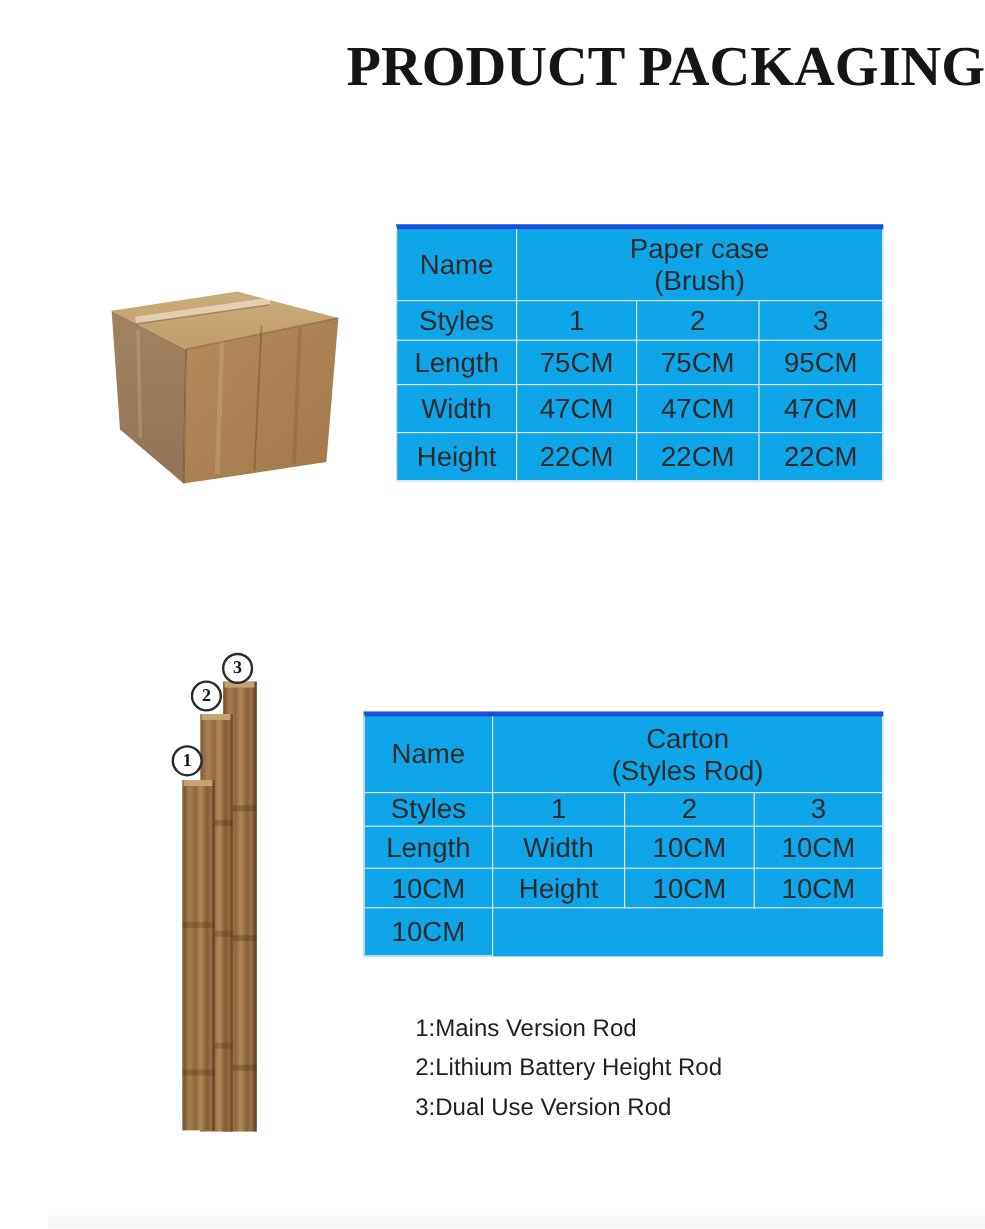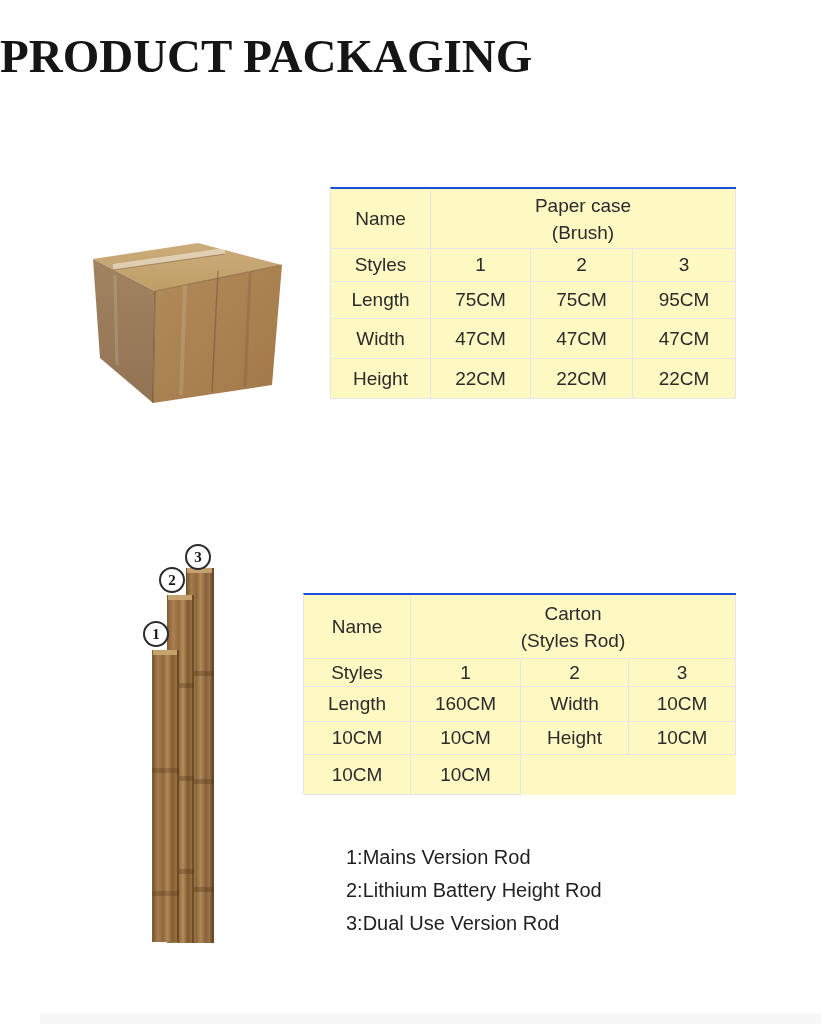--- a/index.html
+++ b/index.html
@@ -7,21 +7,21 @@
     position:relative;
     width:821px;height:1024px;
     background:#ffffff;
     overflow:hidden;
     font-family:"Liberation Sans", sans-serif;
     color:#2b2b2b;
   }
   
   .page-title{
     position:absolute;top:30px;left:0;width:821px;
-    text-align:left;
+    text-align:right;
     font-family:"Liberation Serif", serif;
     font-weight:bold;
     font-size:47px;
     line-height:52px;
     letter-spacing:0px;
     color:#151515;
     white-space:nowrap;
   }
   
   .box-photo{position:absolute;left:55px;top:215px;width:250px;height:200px;}
@@ -52,23 +52,23 @@
     display:flex;align-items:center;justify-content:center;
     font-family:"Liberation Serif", serif;font-weight:bold;font-size:15px;color:#111;
     z-index:5;
   }
   .m1{left:8px;top:81px;}
   .m2{left:24px;top:27px;}
   .m3{left:50px;top:4px;}
   
   .tbl{
     position:absolute;display:grid;
-    border-top:2px solid #1d4ed8;border-left:1px solid #e6e6e6;
-    font-size:19px;color:#2b2b2b;
-    background:#fef9c3;
+    border-top:4px solid #1d4ed8;border-left:1px solid #e6e6e6;
+    font-size:23px;color:#2b2b2b;
+    background:#0ea5e9;
   }
   .t1{left:330px;top:187px;grid-template-columns:100px 100px 102px 103px;grid-template-rows:60px 33px 37px 40px 40px;}
   .t2{left:303px;top:593px;grid-template-columns:107px 110px 108px 107px;grid-template-rows:64px 28px 35px 33px 40px;}
   .cell{
     display:flex;align-items:center;justify-content:center;
     border-right:1px solid #e6e6e6;border-bottom:1px solid #e6e6e6;
     text-align:center;
   }
   .span3{grid-column:2 / 5;line-height:27px;}
   
@@ -165,21 +165,20 @@
       <div>
         <div>Carton</div>
         <div>(Styles Rod)</div>
       </div>
     </div>
     <div class="cell">Styles</div>
     <div class="cell">1</div>
     <div class="cell">2</div>
     <div class="cell">3</div>
     <div class="cell">Length</div>
-    <div class="cell">160CM</div>
     <div class="cell">Width</div>
     <div class="cell">10CM</div>
     <div class="cell">10CM</div>
     <div class="cell">10CM</div>
     <div class="cell">Height</div>
     <div class="cell">10CM</div>
     <div class="cell">10CM</div>
     <div class="cell">10CM</div>
   </div>
 

